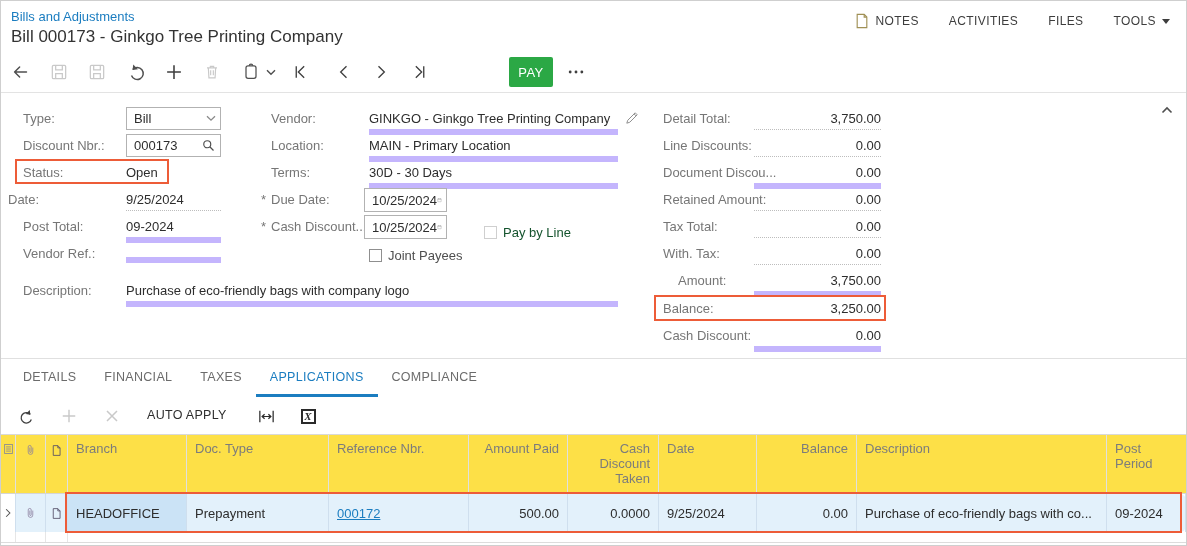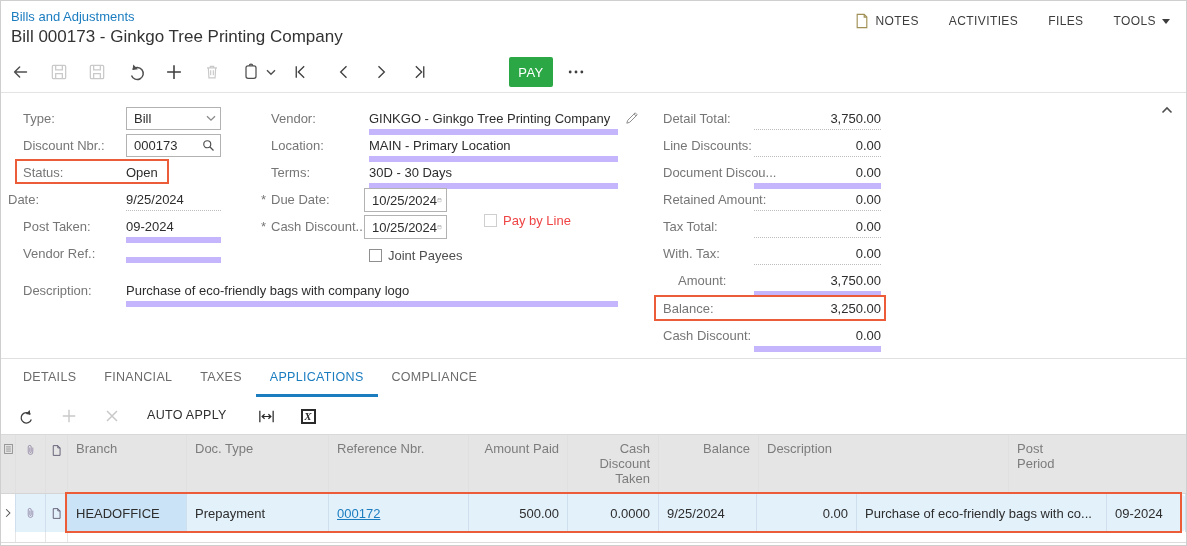--- a/index.html
+++ b/index.html
@@ -42,21 +42,21 @@
   .tab.active { color:#1b7dc0; border-bottom-color:#1b7dc0; }
   
   .gridbar { position:absolute; left:0; top:396px; width:100%; height:37px; background:#fff; }
   .gbtn { position:absolute; top:6px; width:26px; height:26px; display:flex; align-items:center; justify-content:center; cursor:pointer; }
   .auto-apply { position:absolute; left:146px; top:11px; font-size:12.5px; letter-spacing:.3px; color:#2e2e2e; cursor:pointer; }
   .excel-box { width:15px; height:15px; border:2px solid #2a2a2a; display:flex; align-items:center; justify-content:center;
                font-family:"Liberation Serif", serif; font-style:italic; font-weight:bold; font-size:11px; color:#2a2a2a; }
   
   .grid-table { position:absolute; left:0; top:433px; width:100%; height:113px; border-top:1px solid #d9d9d9; background:#fff; }
   .g-row { display:flex; width:100%; }
-  .g-head { height:59px; border-bottom:1px solid #d5d5d5; background:#e5e5e5; }
+  .g-head { height:59px; border-bottom:1px solid #d5d5d5; background:#fde047; }
   .g-head .cell { color:#7c7c7c; font-size:13px; line-height:15px; padding:6px 8px; }
   .cell { border-right:1px solid #e0e0e0; overflow:hidden; white-space:nowrap; flex:none; }
   .g-head .cell.wrap { white-space:normal; }
   .g-data { height:38px; background:#e3f1fb;border-radius:6px; }
   .g-data .cell { display:flex; align-items:center; padding:0 8px; font-size:13px; color:#2d2d2d; border-right:1px solid #cfdfee; }
   .g-data .icon-cell, .g-head .icon-cell { display:flex; align-items:center; justify-content:center; padding:0; }
   .g-head .icon-cell { align-items:flex-start; padding-top:8px; }
   .cell.r { justify-content:flex-end; text-align:right; }
   .c0 { width:15px; } .c1 { width:30px; } .c2 { width:22px; } .c3 { width:119px; } .c4 { width:142px; }
   .c5 { width:140px; } .c6 { width:99px; } .c7 { width:91px; } .c8 { width:98px; } .c9 { width:100px; }
@@ -189,21 +189,21 @@
       </svg>
     </div>
 
     <span class="lbl" style="left:22px; top:72px">Status:</span>
     <span class="val" style="left:125px; top:72px">Open</span>
     <div class="ann-box" style="left:14px; top:66px; width:154px; height:25px"></div>
 
     <span class="lbl" style="left:7px; top:99px">Date:</span>
     <span class="val u-dotted" style="left:125px; top:99px; width:95px">9/25/2024</span>
 
-    <span class="lbl" style="left:22px; top:126px">Post Taken:</span>
+    <span class="lbl" style="left:22px; top:126px">Post Total:</span>
     <span class="val u-solid" style="left:125px; top:126px; width:95px">09-2024</span>
 
     <span class="lbl" style="left:22px; top:153px">Vendor Ref.:</span>
     <span class="val u-solid" style="left:125px; top:153px; width:95px; height:17px"></span>
 
     <span class="lbl" style="left:22px; top:190px">Description:</span>
     <span class="val u-solid" style="left:125px; top:190px; width:492px">Purchase of eco-friendly bags with company logo</span>
 
     <span class="lbl" style="left:270px; top:18px">Vendor:</span>
     <span class="val u-solid" style="left:368px; top:18px; width:249px">GINKGO - Ginkgo Tree Printing Company</span>
@@ -233,21 +233,21 @@
     <span class="lbl" style="left:260px; top:126px">*</span>
     <span class="lbl" style="left:270px; top:126px; width:92px">Cash Discount...</span>
     <div class="inputbox" style="left:363px; top:122px; width:83px; height:24px">
       <span class="grow">10/25/2024</span>
       <svg width="14" height="14" viewBox="0 0 20 20">
         <rect x="3" y="4.5" width="14" height="12.5" rx="1" fill="none" stroke="#767676" stroke-width="1.2"></rect>
         <path d="M3 8 h14 M6.5 2.8 v3 M13.5 2.8 v3" fill="none" stroke="#767676" stroke-width="1.2"></path>
       </svg>
     </div>
 
-    <div class="checkrow" style="left:483px; top:120px; color:#ef4444">
+    <div class="checkrow" style="left:483px; top:132px; color:#14532d">
       <span class="checkbox disabled"></span>
       <span>Pay by Line</span>
     </div>
     <div class="checkrow" style="left:368px; top:155px; color:#4f4f4f">
       <span class="checkbox"></span>
       <span>Joint Payees</span>
     </div>
 
     <span class="lbl" style="left:662px; top:18px">Detail Total:</span>
     <span class="val num u-dotted" style="left:753px; top:18px; width:127px">3,750.00</span>
@@ -348,20 +348,21 @@
         <svg width="13" height="15" viewBox="0 0 20 20">
           <path d="M5 2.5 h7 l3.5 3.5 v11.5 h-10.5 z" fill="none" stroke="#534c66" stroke-width="1.3"></path>
           <path d="M12 2.5 v3.5 h3.5" fill="none" stroke="#534c66" stroke-width="1.3"></path>
         </svg>
       </div>
       <div class="cell c3">Branch</div>
       <div class="cell c4">Doc. Type</div>
       <div class="cell c5">Reference Nbr.</div>
       <div class="cell c6 r">Amount Paid</div>
       <div class="cell c7 r wrap" style="text-align:right">Cash Discount Taken</div>
+      <div class="cell c8">Date</div>
       <div class="cell c9 r">Balance</div>
       <div class="cell c10">Description</div>
       <div class="cell c11 wrap">Post Period</div>
     </div>
 
     <div class="g-row g-data">
       <div class="cell c0 icon-cell" style="background:#fff">
         <svg width="12" height="12" viewBox="0 0 16 16">
           <path d="M5.5 3 l5 5 -5 5" fill="none" stroke="#4f4f4f" stroke-width="1.4"></path>
         </svg>

